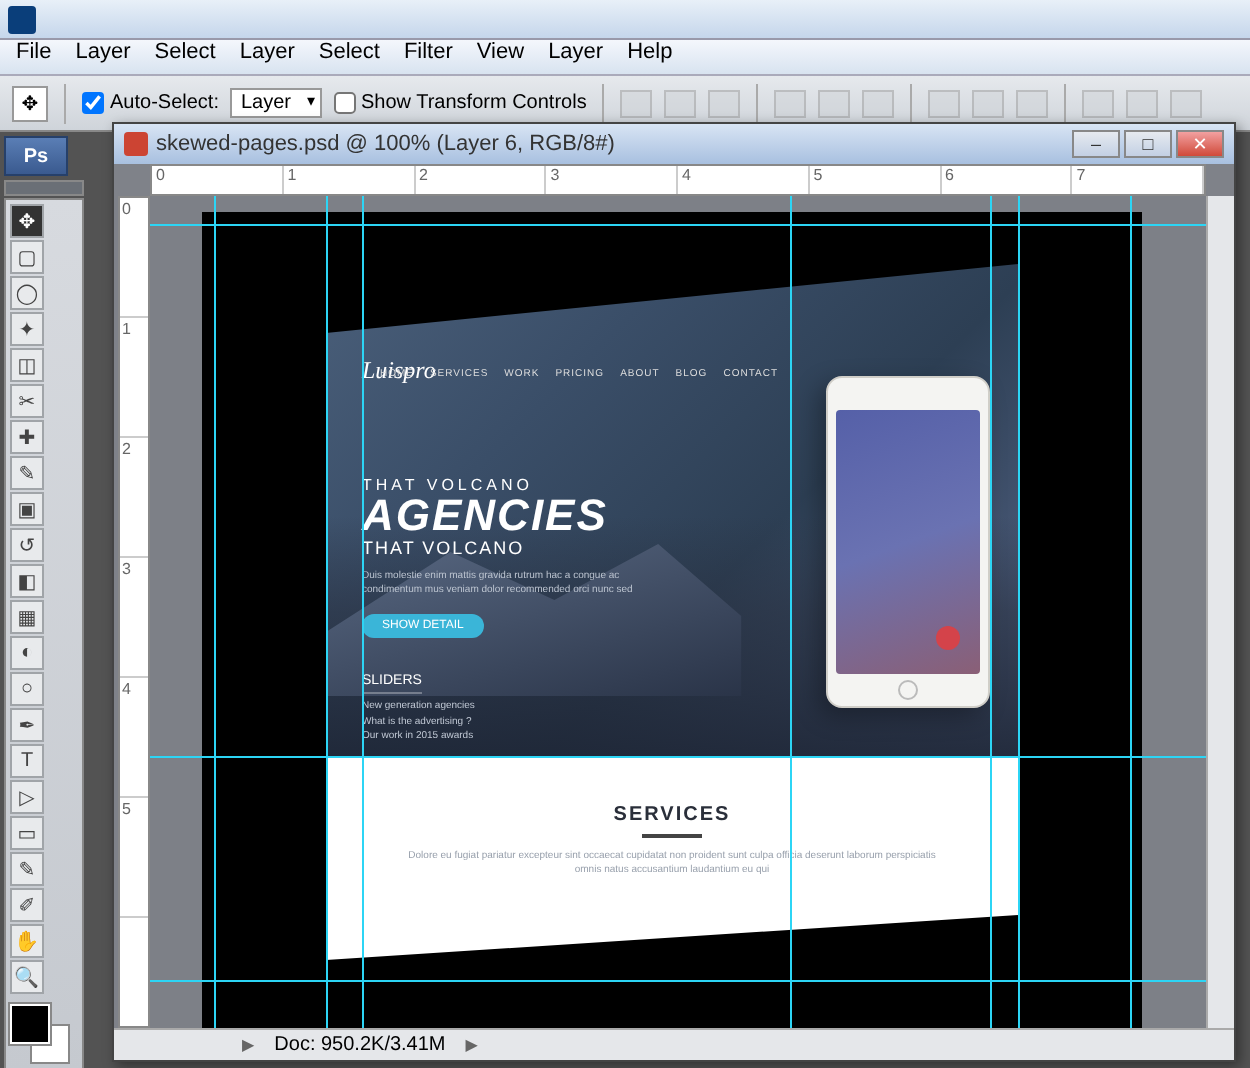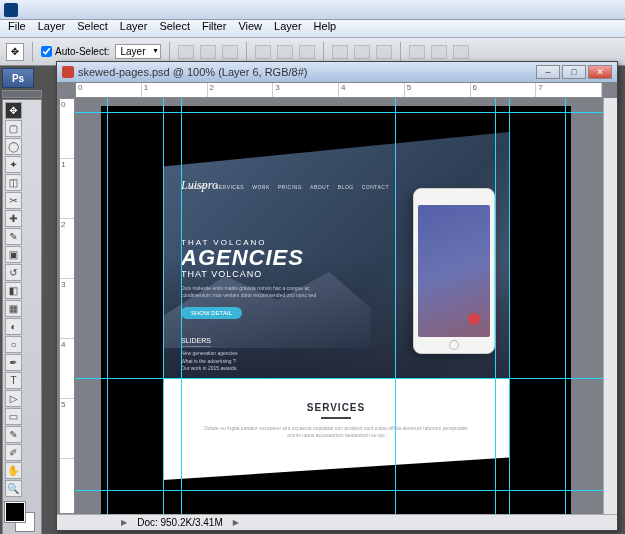--- a/index.html
+++ b/index.html
@@ -103,20 +103,24 @@
 </div>
 
 <div class="optionsbar">
   <div class="tool-icon">✥</div>
   <div class="sep"></div>
   <label class="checkbox">
     <input type="checkbox" checked="" style="">
     <span>Auto-Select:</span>
   </label>
   <div class="dropdown-sm">Layer</div>
+  <label class="checkbox">
+    <input type="checkbox" style="">
+    <span>Show Transform Controls</span>
+  </label>
   <div class="sep"></div>
   <div class="align-icon"></div>
   <div class="align-icon"></div>
   <div class="align-icon"></div>
   <div class="sep"></div>
   <div class="align-icon"></div>
   <div class="align-icon"></div>
   <div class="align-icon"></div>
   <div class="sep"></div>
   <div class="align-icon"></div>

